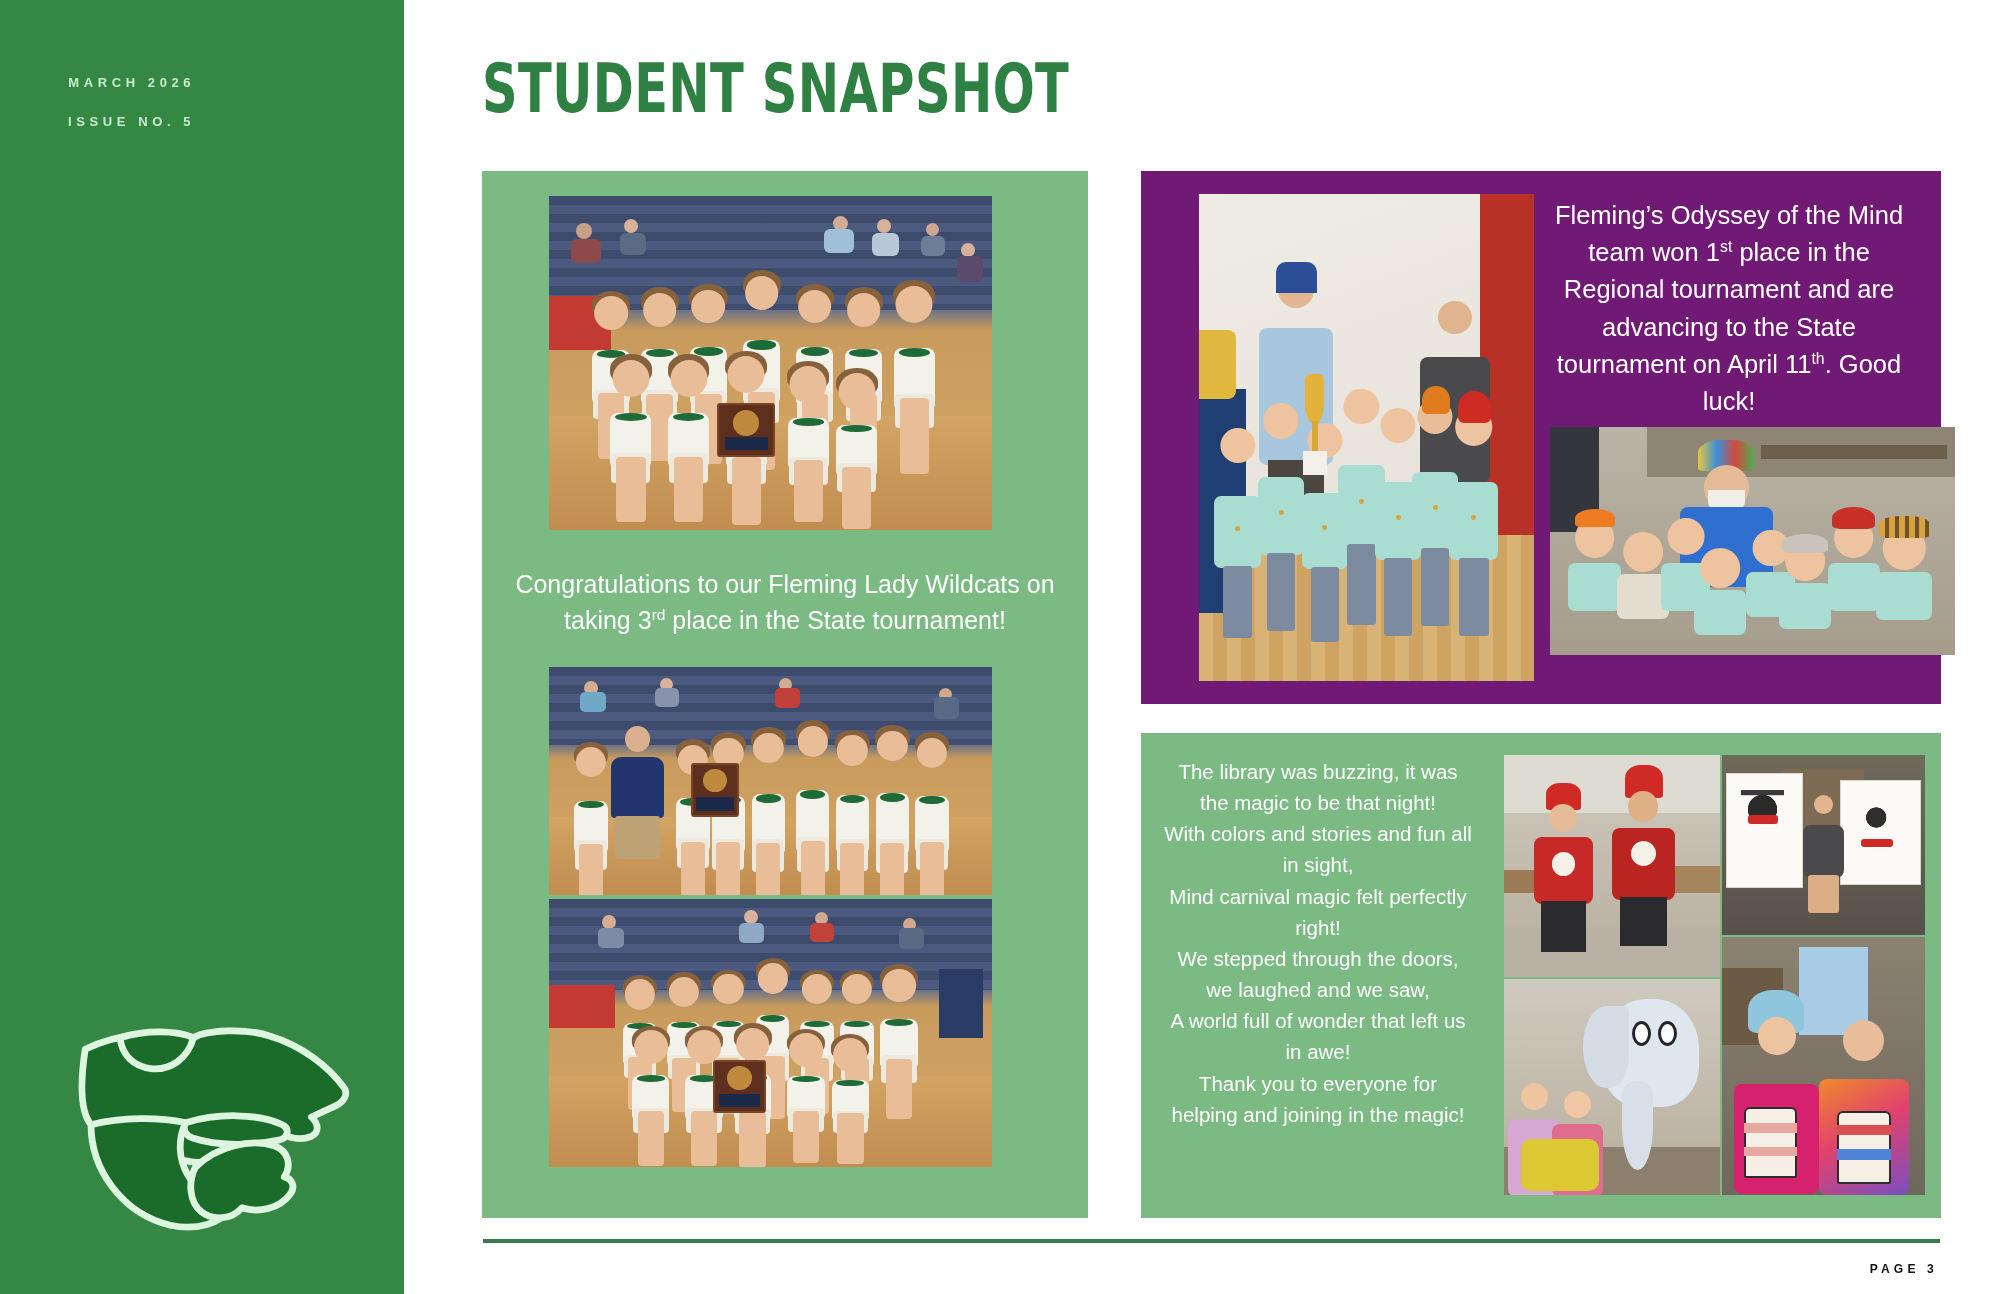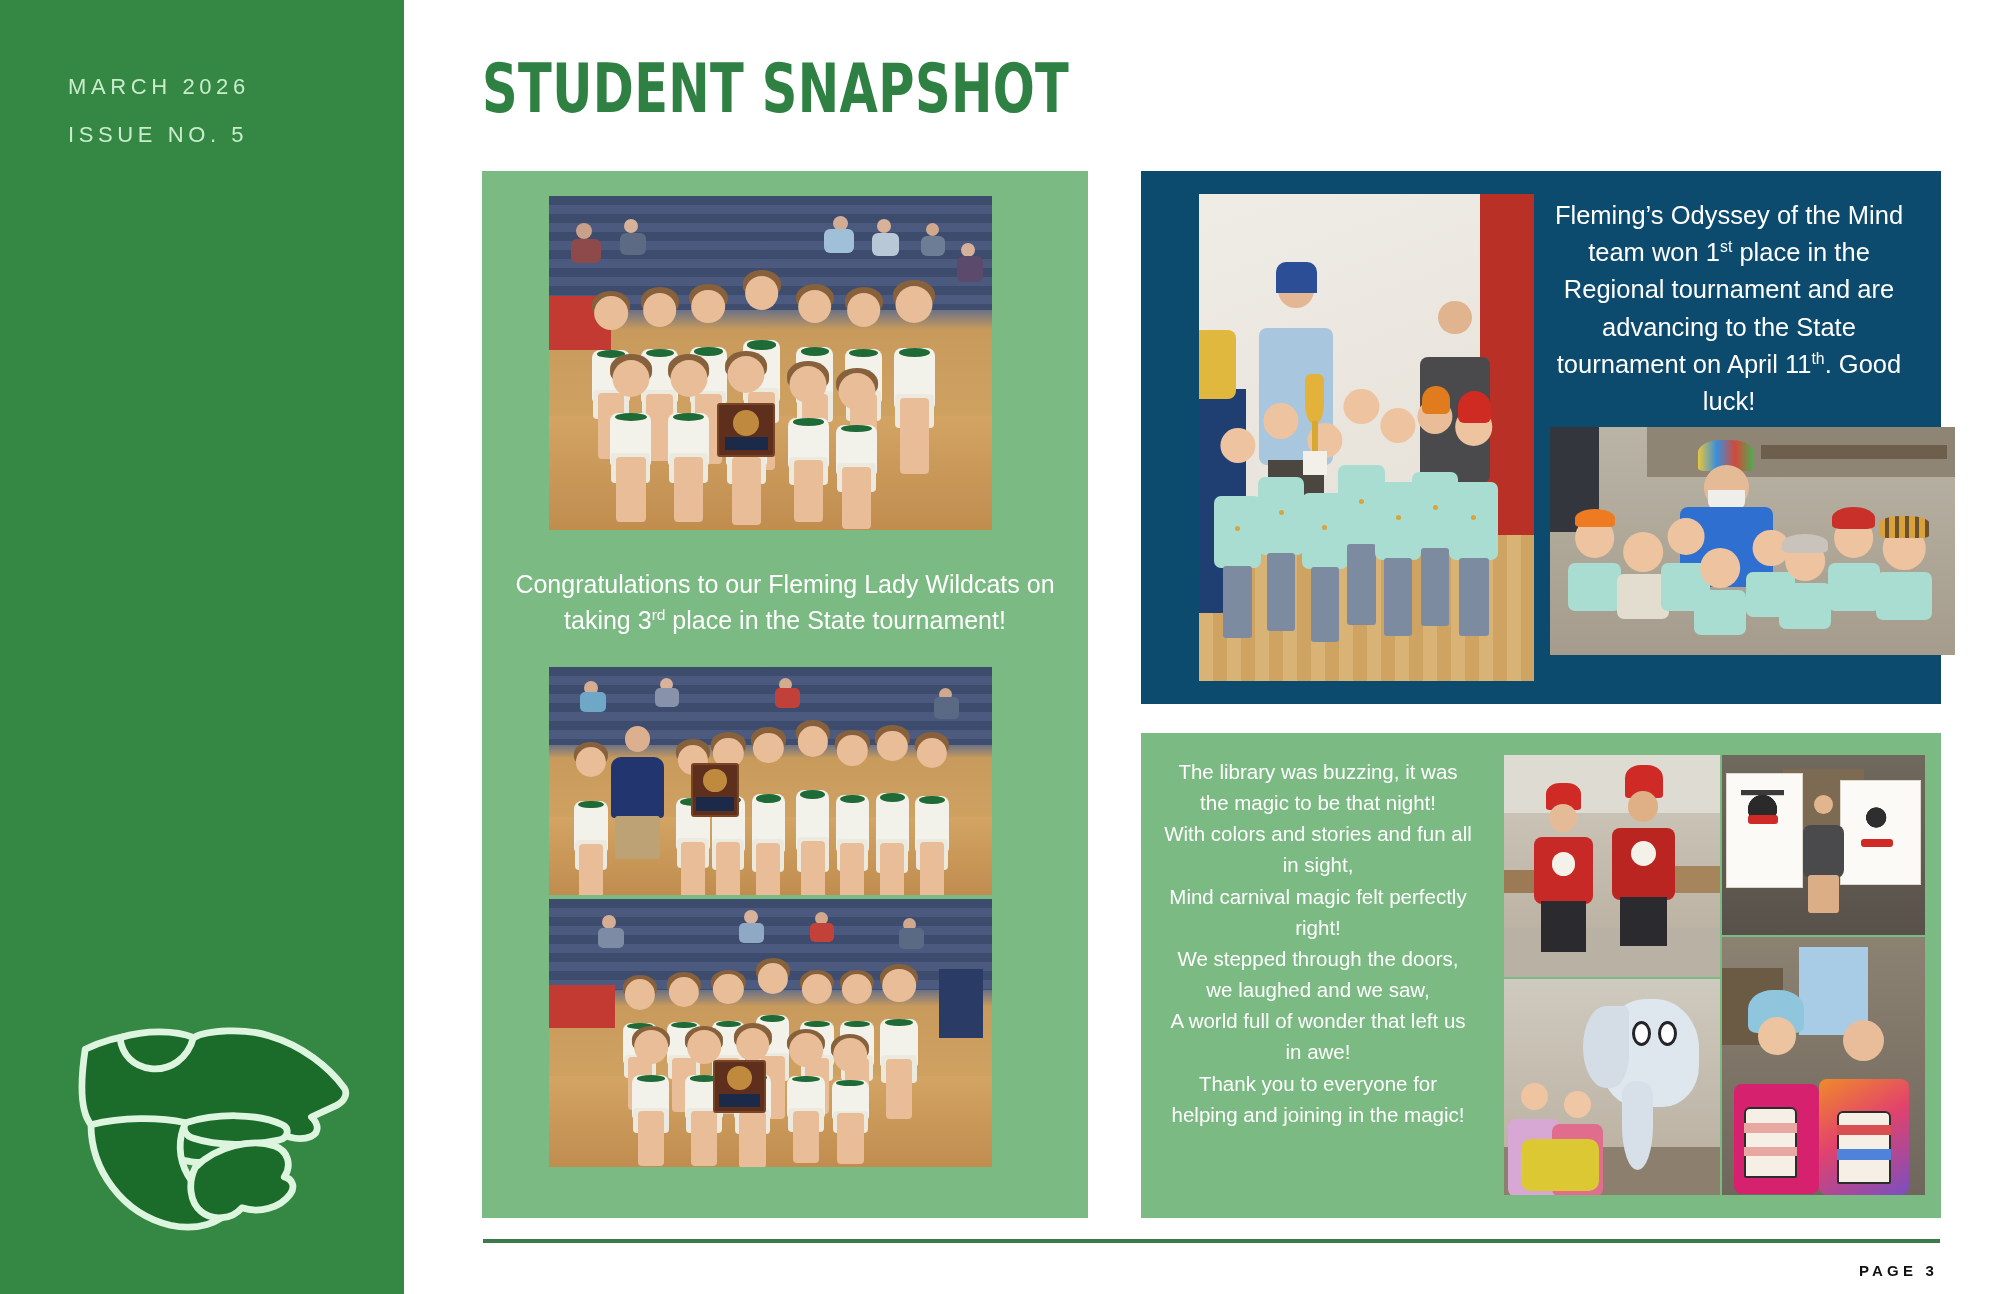--- a/index.html
+++ b/index.html
@@ -13,26 +13,27 @@
 
   
   .sidebar {
     position: absolute; left: 0; top: 0;
     width: 404px; height: 1294px;
     background: #358844;
   }
   .issue-block { position: absolute; left: 68px; top: 76px; }
   .issue-line {
     color: #c9eccd;
-    font-size: 22px;
-    font-weight: 400;
+    font-size: 13px;
+    font-weight: 700;
     letter-spacing: 4.6px;
     line-height: 1;
     margin-bottom: 26px;
     white-space: nowrap;
+    text-align: right;
   }
   .logo-wrap {
     position: absolute; left: 62px; bottom: 56px;
     width: 290px; height: 215px;
   }
   .logo-wrap svg { width: 100%; height: 100%; display: block; }
 
   
   .headline {
     position: absolute; left: 482px; top: 56px;
@@ -51,21 +52,21 @@
   .panel { position: absolute; }
 
   .panel-sports {
     left: 482px; top: 171px;
     width: 606px; height: 1047px;
     background: #7cba83;
   }
   .panel-odyssey {
     left: 1141px; top: 171px;
     width: 800px; height: 533px;
-    background: #0c4a6e;
+    background: #701a75;
   }
   .panel-seuss {
     left: 1141px; top: 733px;
     width: 800px; height: 485px;
     background: #7cba83;
   }
 
   
   .photo { position: absolute; overflow: hidden; background: #d8d8d8; }
   .photo .ph-inner { position: absolute; inset: 0; }
@@ -102,21 +103,21 @@
   }
 
   
   .footer-rule {
     position: absolute; left: 483px; top: 1239px;
     width: 1457px; height: 4px; background: #3b7a4d;
   }
   .footer-page {
     position: absolute; right: 62px; top: 1262px;
     color: #111111;
-    font-size: 15px;
+    font-size: 12px;
     font-weight: 600;
     letter-spacing: 4.2px;
     white-space: nowrap;
   }
 
   
   .gym-bg {
     position:absolute; inset:0;
     background:
       linear-gradient(to bottom,#3c4a6b 0%, #43527a 26%, #5a6a8e 33%, #c89a5c 40%, #d8ab68 100%);

